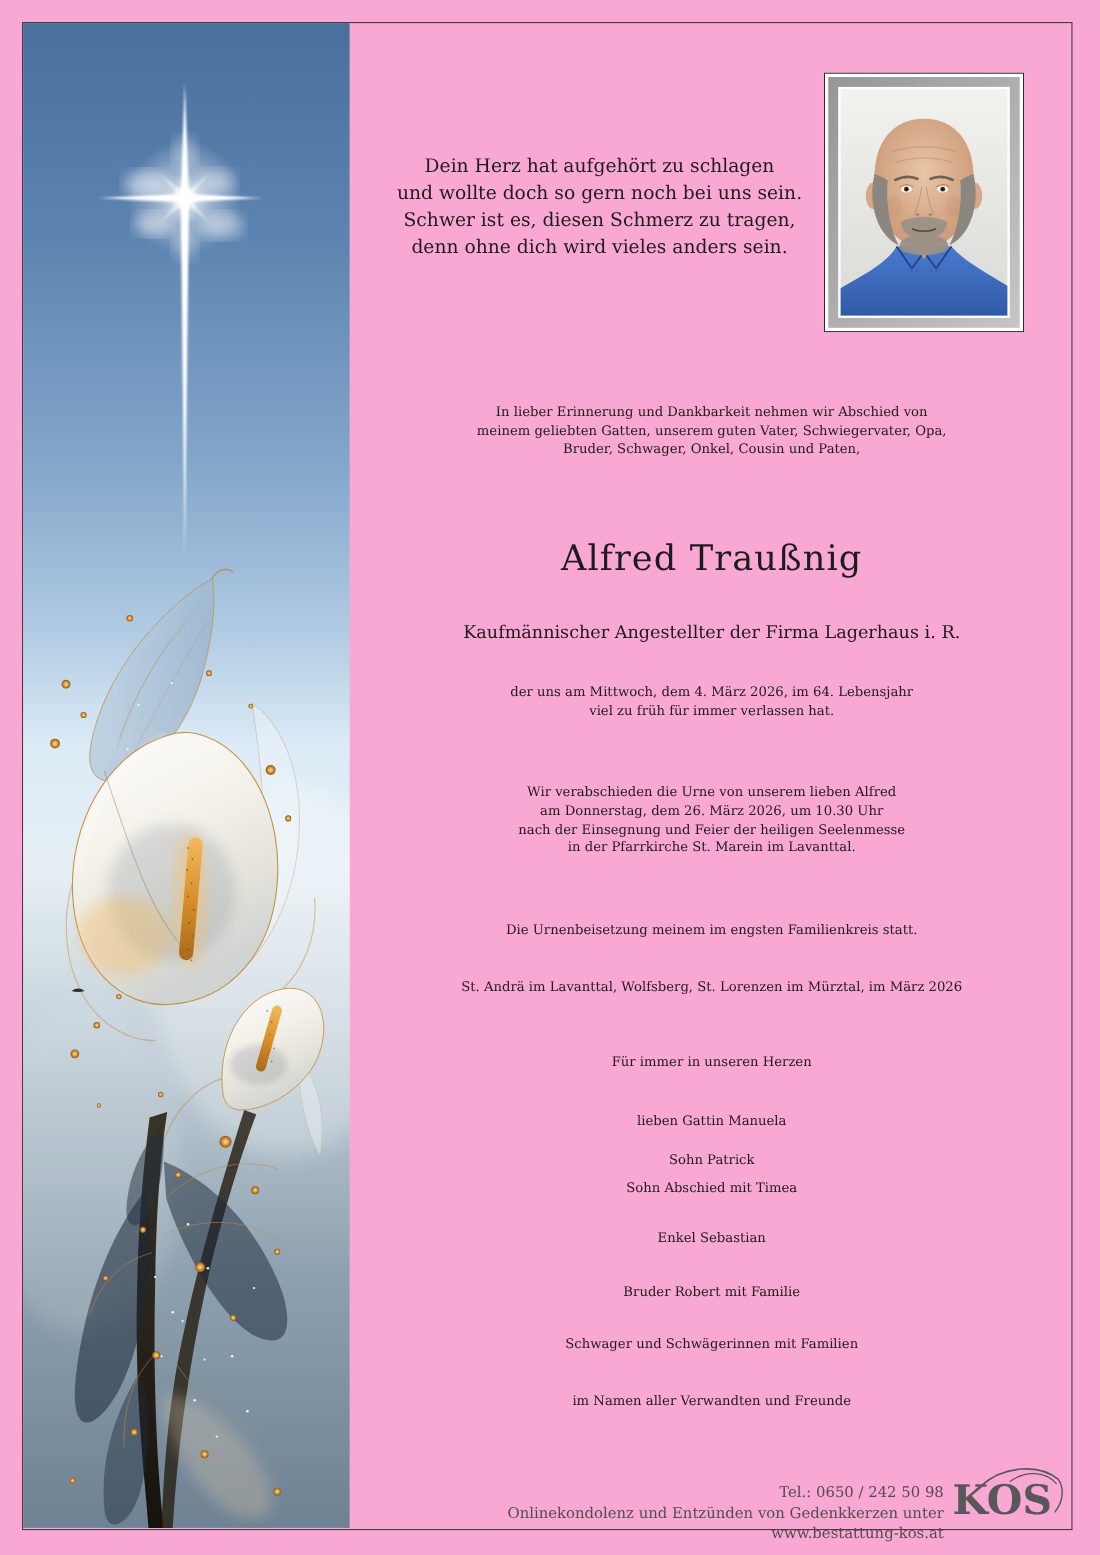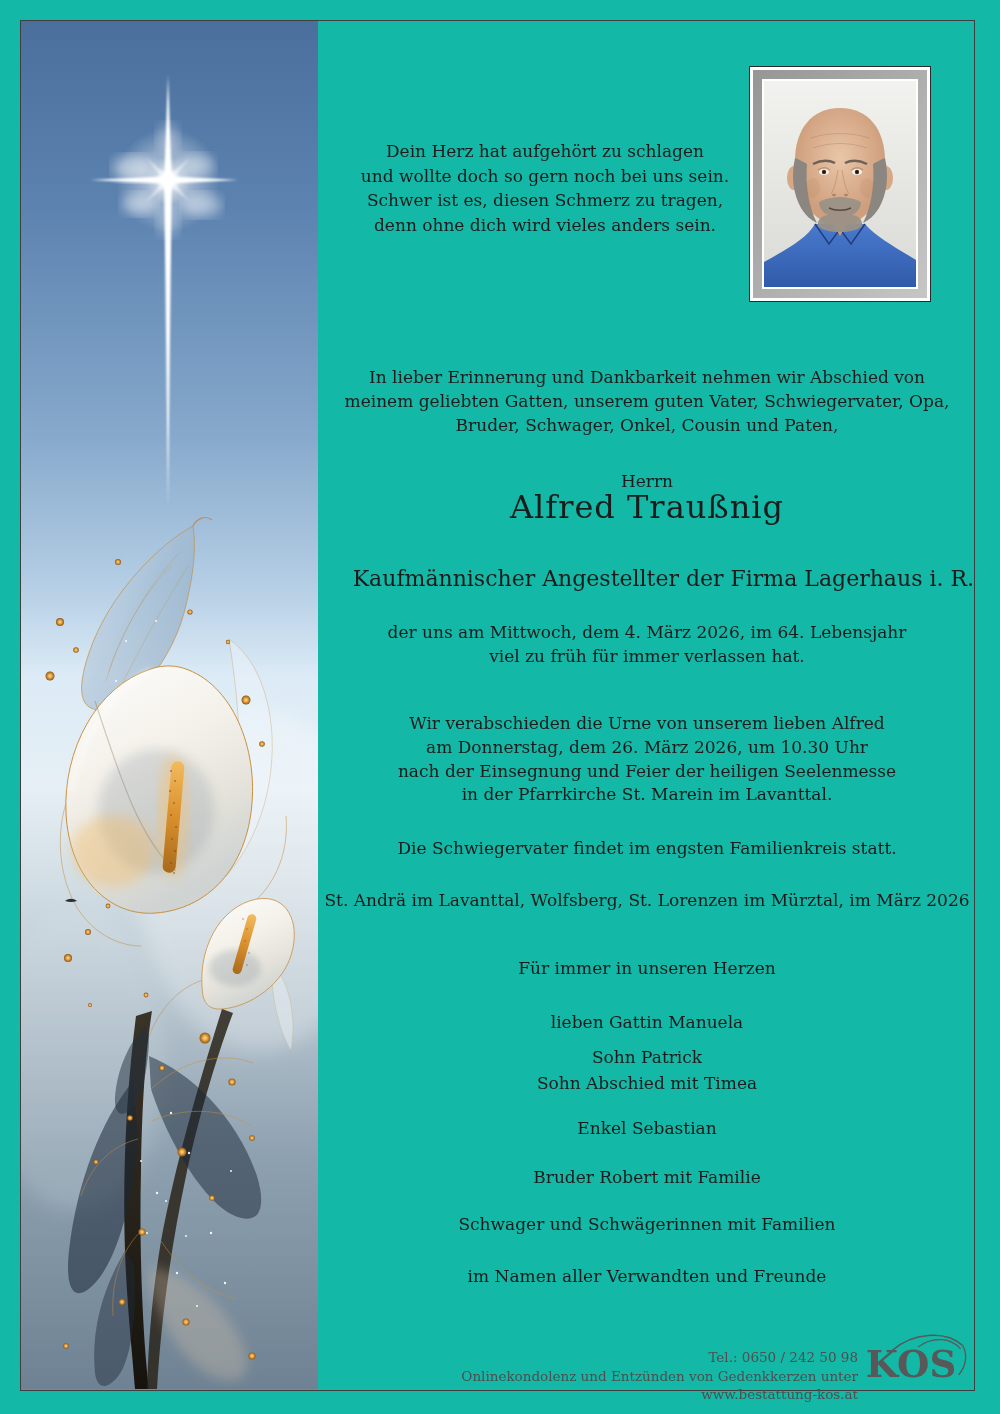--- a/index.html
+++ b/index.html
@@ -1,29 +1,29 @@
 <!DOCTYPE html>
 <html lang="de"><head>
 <meta charset="utf-8">
 <title>Parte</title>
 <style>
   html,body{margin:0;padding:0;background:#ffffff;}
-  #page{position:relative;width:1000px;height:1414px;background:#14b8a6;
+  #page{position:relative;width:1000px;height:1414px;background:#f9a8d4;
         font-family:"DejaVu Serif","Liberation Serif",serif;color:#1c1c1c;overflow:hidden;}
   .frame{position:absolute;left:20px;top:20px;width:953px;height:1369px;border:1px solid #3f3f3f;}
   .panel{position:absolute;left:21px;top:21px;width:297px;height:1368px;}
   .panel svg{display:block;width:100%;height:100%;}
   .photo{position:absolute;left:749px;top:66px;width:182px;height:236px;}
   .photo svg{display:block;width:100%;height:100%;}
   .poem{position:absolute;left:330px;top:139px;width:430px;text-align:center;
         font-size:17px;line-height:1.45;white-space:pre-line;}
   .txt{position:absolute;left:320px;width:654px;text-align:center;
-       font-size:17px;line-height:1.4;white-space:pre-line;}
+       font-size:12px;line-height:1.4;white-space:pre-line;}
   .name-big{font-size:32px;line-height:1.12;letter-spacing:1px;}
-  .prof{font-size:22px;text-align:right;}
+  .prof{font-size:16px;}
   .b{font-weight:normal;}
   .footer{position:absolute;left:398px;top:1348px;width:460px;text-align:right;
           font-size:13.5px;line-height:1.38;color:#4e4e4e;}
   .logo{position:absolute;left:864px;top:1334px;width:104px;height:54px;}
   .logo svg{display:block;width:100%;height:100%;}
 </style>
 </head>
 <body>
 
 <div id="page">
@@ -273,30 +273,29 @@
   </div>
 
   <div class="poem">Dein Herz hat aufgehört zu schlagen
 und wollte doch so gern noch bei uns sein.
 Schwer ist es, diesen Schmerz zu tragen,
 denn ohne dich wird vieles anders sein.</div>
 
   <div class="txt" style="top:366px">In lieber Erinnerung und Dankbarkeit nehmen wir Abschied von
 meinem geliebten Gatten, unserem guten Vater, Schwiegervater, Opa,
 Bruder, Schwager, Onkel, Cousin und Paten,</div>
-  <div class="txt" style="top:470px">Herrn</div>
   <div class="txt name-big" style="top:490px">Alfred Traußnig</div>
   <div class="txt prof" style="top:564px">Kaufmännischer Angestellter der Firma Lagerhaus i. R.</div>
   <div class="txt" style="top:621px">der uns am Mittwoch, dem 4. März 2026, im 64. Lebensjahr
 viel zu früh für immer verlassen hat.</div>
   <div class="txt" style="top:712px">Wir verabschieden die Urne von unserem lieben Alfred
 am Donnerstag, dem 26. März 2026, um 10.30 Uhr
 nach der Einsegnung und Feier der heiligen Seelenmesse
 in der Pfarrkirche St. Marein im Lavanttal.</div>
-  <div class="txt" style="top:837px">Die Schwiegervater findet im engsten Familienkreis statt.</div>
+  <div class="txt" style="top:837px">Die Urnenbeisetzung meinem im engsten Familienkreis statt.</div>
   <div class="txt" style="top:889px">St. Andrä im Lavanttal, Wolfsberg, St. Lorenzen im Mürztal, im März 2026</div>
 
   <div class="txt b" style="top:957px">Für immer in unseren Herzen</div>
   <div class="txt" style="top:1011px"><span>lieben Gattin</span> <span class="b">Manuela</span></div>
   <div class="txt" style="top:1046px"><span>Sohn</span> <span class="b">Patrick</span></div>
   <div class="txt" style="top:1072px"><span>Sohn</span> <span class="b">Abschied</span> <span>mit</span> <span class="b">Timea</span></div>
   <div class="txt" style="top:1117px"><span>Enkel</span> <span class="b">Sebastian</span></div>
   <div class="txt" style="top:1213px"><span class="b">Schwager</span> <span>und</span> <span class="b">Schwägerinnen</span> <span>mit Familien</span></div>
   <div class="txt" style="top:1166px"><span>Bruder</span> <span class="b">Robert</span> <span>mit Familie</span></div>
   <div class="txt b" style="top:1265px">im Namen aller Verwandten und Freunde</div>

